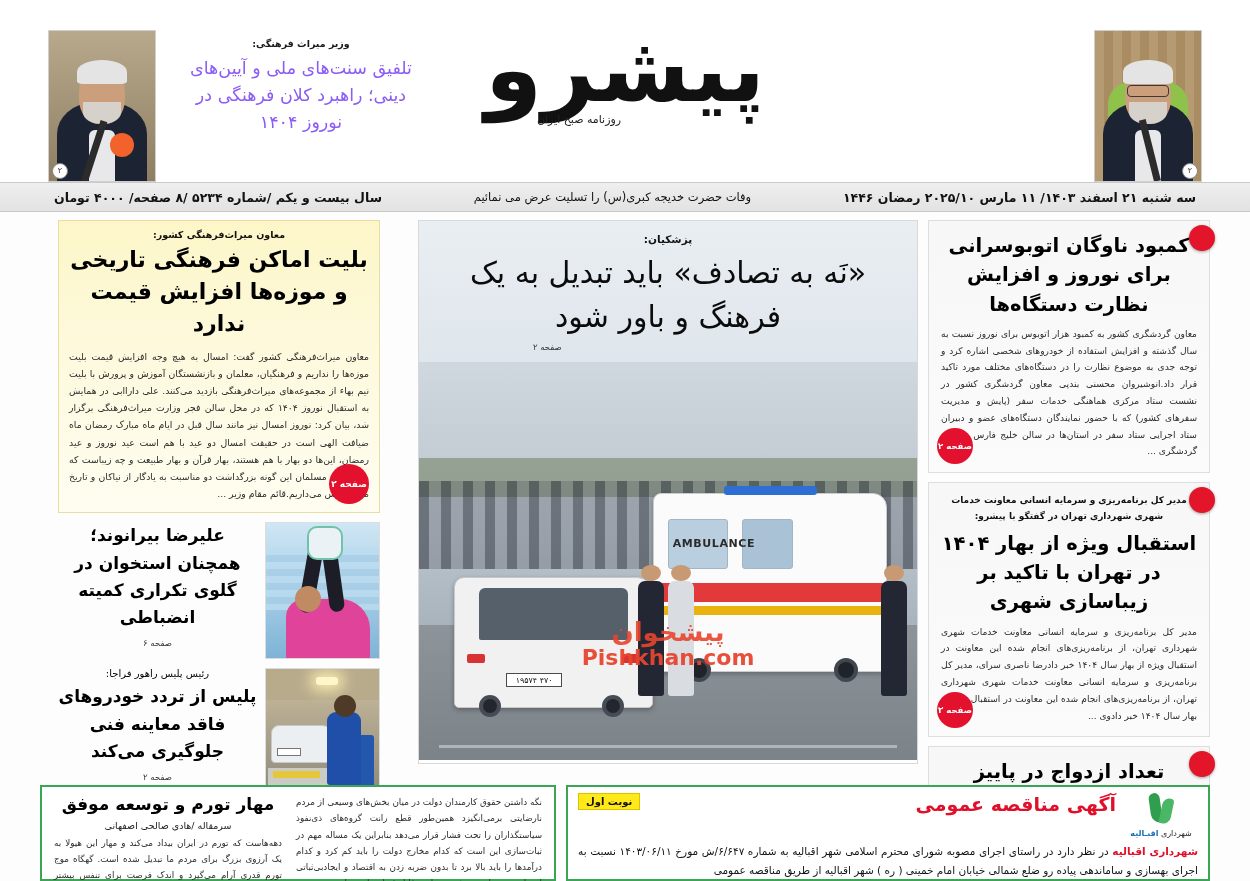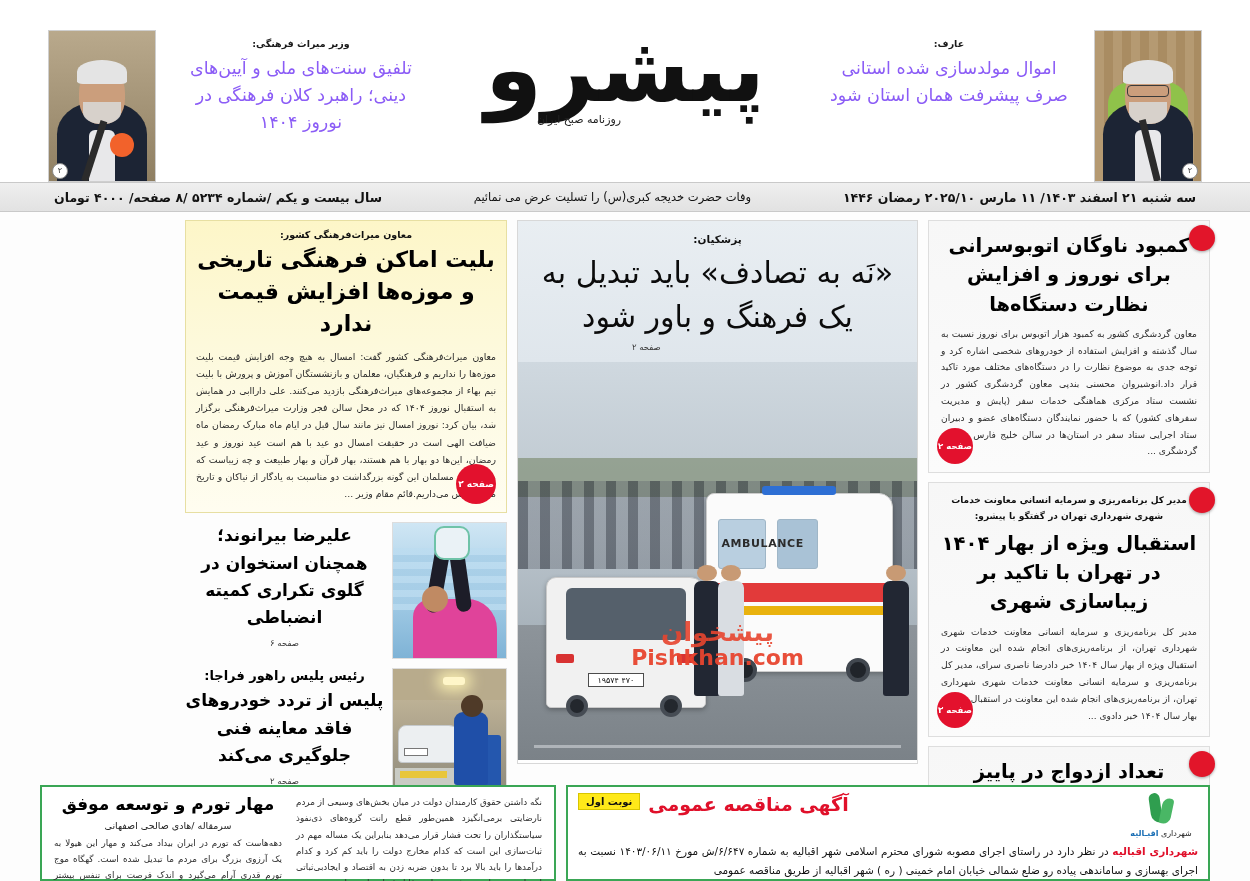--- a/index.html
+++ b/index.html
@@ -138,21 +138,21 @@
 
   
   .content {
     position: relative;
     padding: 8px 40px 0 40px;
     display: flex;
     gap: 10px;
     height: 552px;
   }
   .col-left   { width: 322px; }
-  .col-center { width: 401px; }
+  .col-center { width: 500px; margin-left: 28px; }
   .col-right  { width: 282px; }
 
   
   .yellowbox {
     background: linear-gradient(180deg,#fdf6c8 0%, #fdfae1 55%, #fffdf0 100%);
     border: 1px solid #e7dfa2;
     padding: 8px 10px 10px 10px;
     position: relative;
   }
   .yellowbox .kicker {
@@ -170,21 +170,21 @@
     background: #e3112d; color: #fff;
     font-size: 9px; font-weight: bold;
     display: flex; align-items: center; justify-content: center;
     position: absolute;
   }
 
   .lrow { display: flex; gap: 8px; margin-top: 9px; align-items: flex-start; }
   .lthumb { width: 115px; height: 137px; border: 1px solid #ddd; overflow: hidden; position: relative; flex: none; }
   .lrow.second .lthumb { height: 128px; }
   .ltext { flex: 1; text-align: center; }
-  .ltext .kicker { font-size: 13px; font-weight: 700; margin-bottom: 4px; }
+  .ltext .kicker { font-size: 10px; font-weight: 400; margin-bottom: 4px; }
   .ltext .hl { font-size: 17px; font-weight: bold; line-height: 1.6; }
   .ltext .pg { font-size: 8.5px; color: #333; margin-top: 7px; }
 
   
   .gk-bg { position:absolute; inset:0; background: linear-gradient(180deg,#cfe6f4 0%, #9fc9e4 60%, #7fb3d6 100%); }
   .gk-seats { position:absolute; left:0; right:0; top:18%; height:46%;
     background: repeating-linear-gradient(180deg, #bcdcf0 0 7px, #a7cee7 7px 14px); opacity:.8; }
   .gk-body { position:absolute; left:18%; right:8%; bottom:0; height:44%; background:#e0439a; border-radius:18px 30px 0 0; }
   .gk-arm { position:absolute; left:34%; top:10%; width:15px; height:56%; background:#1d1d28; transform:rotate(10deg); border-radius:8px; }
   .gk-arm2 { position:absolute; left:52%; top:8%; width:15px; height:58%; background:#1d1d28; transform:rotate(-8deg); border-radius:8px; }
@@ -327,21 +327,21 @@
     border: 2px solid #3aa655;
     background: #fff;
     padding: 6px 10px;
     position: relative;
   }
   .tender-head { display:flex; align-items:flex-start; gap:8px; }
   .badge-noubat {
     background: #ffe919; color:#111; font-size:10px; font-weight:bold;
     padding: 2px 7px; border:1px solid #d8c500; align-self:flex-start;
   }
-  .tender-title { flex:1; text-align:left; font-size:19px; font-weight:bold; color:#e0102a; }
+  .tender-title { flex:1; text-align:right; font-size:19px; font-weight:bold; color:#e0102a; }
   .muni-logo { width: 74px; text-align:center; flex:none; }
   .muni-mark {
     width: 34px; height: 34px; margin: 0 auto 2px auto;
     position: relative;
   }
   .muni-mark .leafa { position:absolute; left:6px; top:0; width:11px; height:30px; background:#2f9e4f; border-radius:6px 6px 2px 10px; transform: rotate(-8deg); }
   .muni-mark .leafb { position:absolute; left:17px; top:5px; width:11px; height:26px; background:#49b765; border-radius:8px 4px 8px 3px; transform: rotate(12deg); }
   .muni-cap { font-size: 8px; color:#1b1b1b; }
   .muni-cap b { color:#1b6fb5; }
   .tender-body { font-size: 10.5px; line-height: 1.85; text-align: justify; margin-top: 4px; color:#111; }
@@ -372,24 +372,20 @@
     <div class="teaser left">
       <div class="kicker">وزیر میراث فرهنگی:</div>
       <div class="t-title">تلفیق سنت‌های ملی و آیین‌های دینی؛ راهبرد کلان فرهنگی در نوروز ۱۴۰۴</div>
     </div>
 
     <div class="logo-zone">
       <div class="logo-word">پیشرو</div>
       <div class="logo-sub">روزنامه صبح ایران</div>
     </div>
 
-    <div class="teaser right">
-      <div class="kicker">عارف:</div>
-      <div class="t-title">اموال مولدسازی شده استانی صرف پیشرفت همان استان شود</div>
-    </div>
 
     <div class="portrait right">
       <div class="ph-scene">
         <div class="ph-bg-wood"></div>
         <div class="ph-chair"></div>
         <div class="ph-body"></div>
         <div class="ph-shirt"></div>
         <div class="ph-neck"></div>
         <div class="ph-head"></div>
         <div class="ph-hair"></div>

